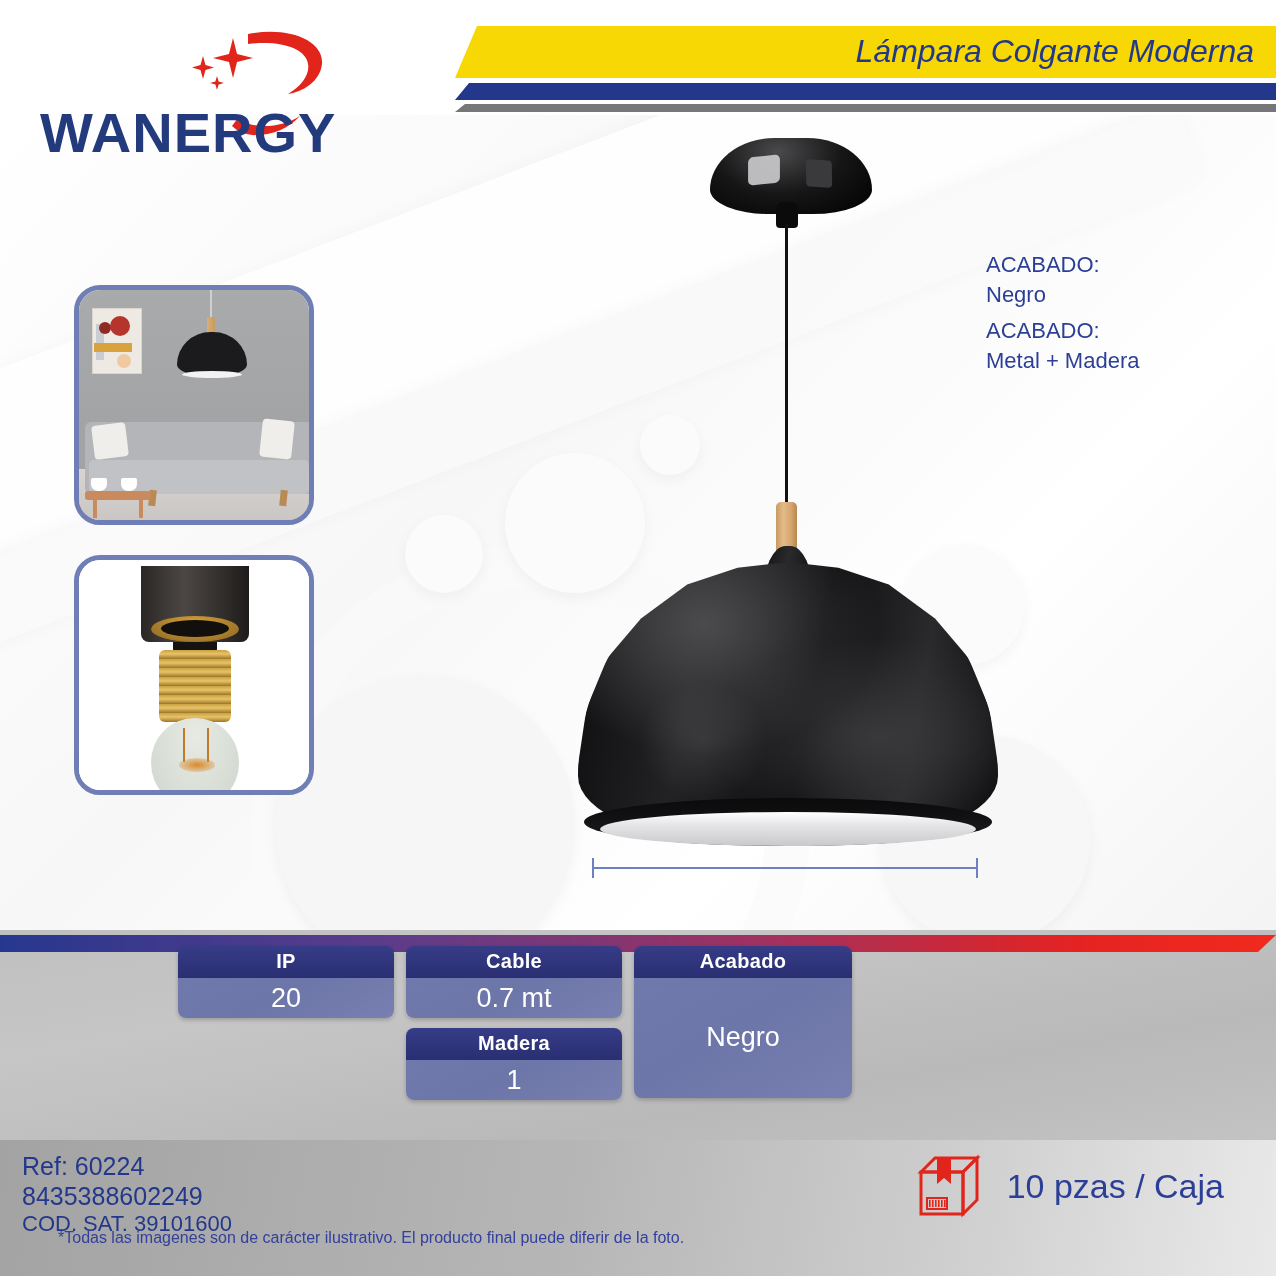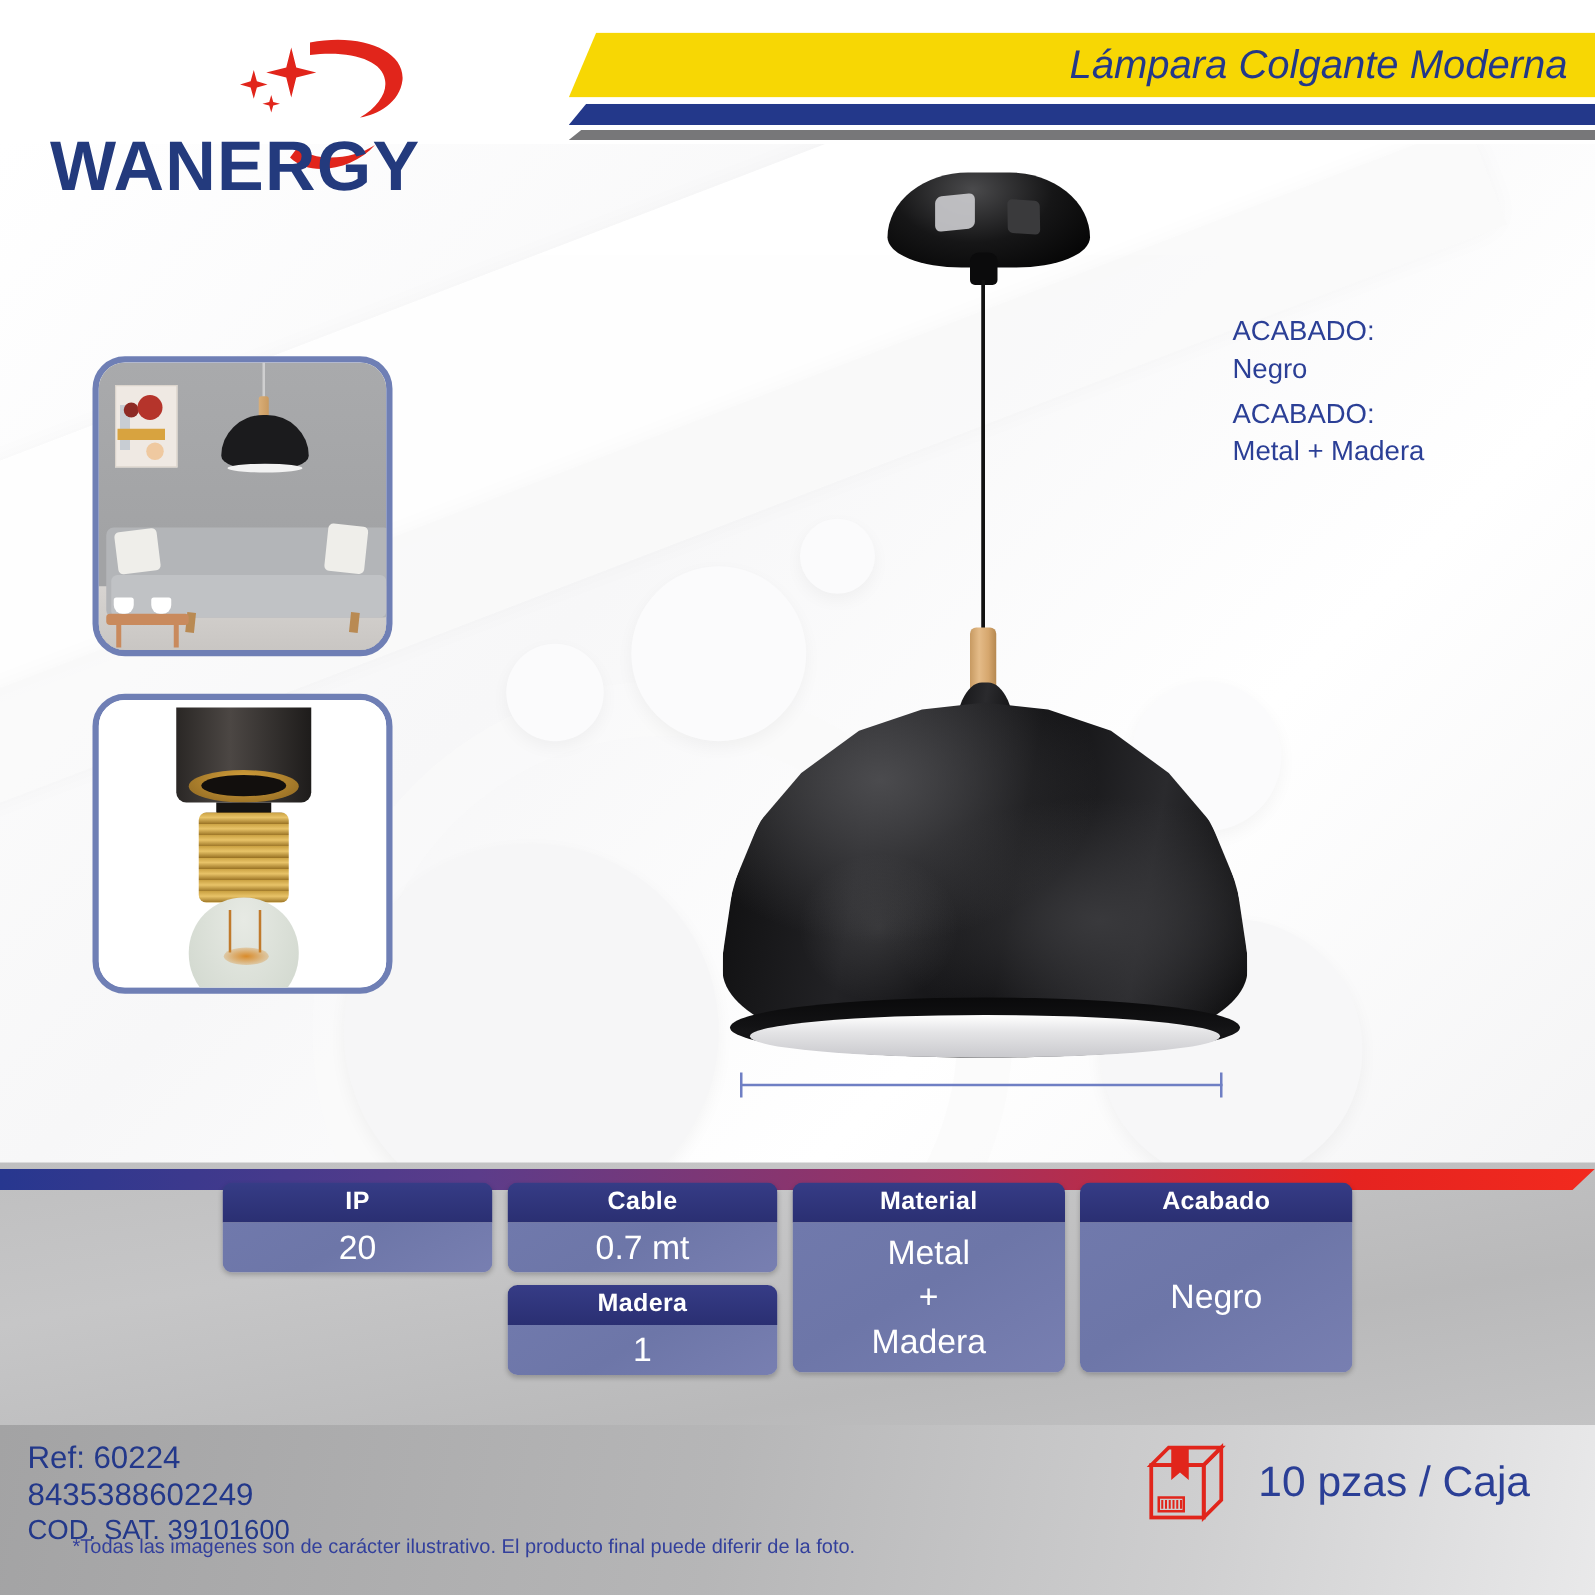--- a/index.html
+++ b/index.html
@@ -317,28 +317,20 @@
         <div class="card sm">
           <div class="card-hd">Cable</div>
           <div class="card-bd">0.7 mt</div>
         </div>
         <div class="card sm">
           <div class="card-hd">Madera</div>
           <div class="card-bd">1</div>
         </div>
       </div>
 
-      <div class="col col-lg">
-        <div class="card tall">
-          <div class="card-hd">Material</div>
-          <div class="card-bd" style="white-space:pre-line;">Metal
-+
-Madera</div>
-        </div>
-      </div>
 
       <div class="col col-lg">
         <div class="card tall">
           <div class="card-hd">Acabado</div>
           <div class="card-bd" style="white-space:pre-line;">Negro</div>
         </div>
       </div>
 
     </div>
   </div>

